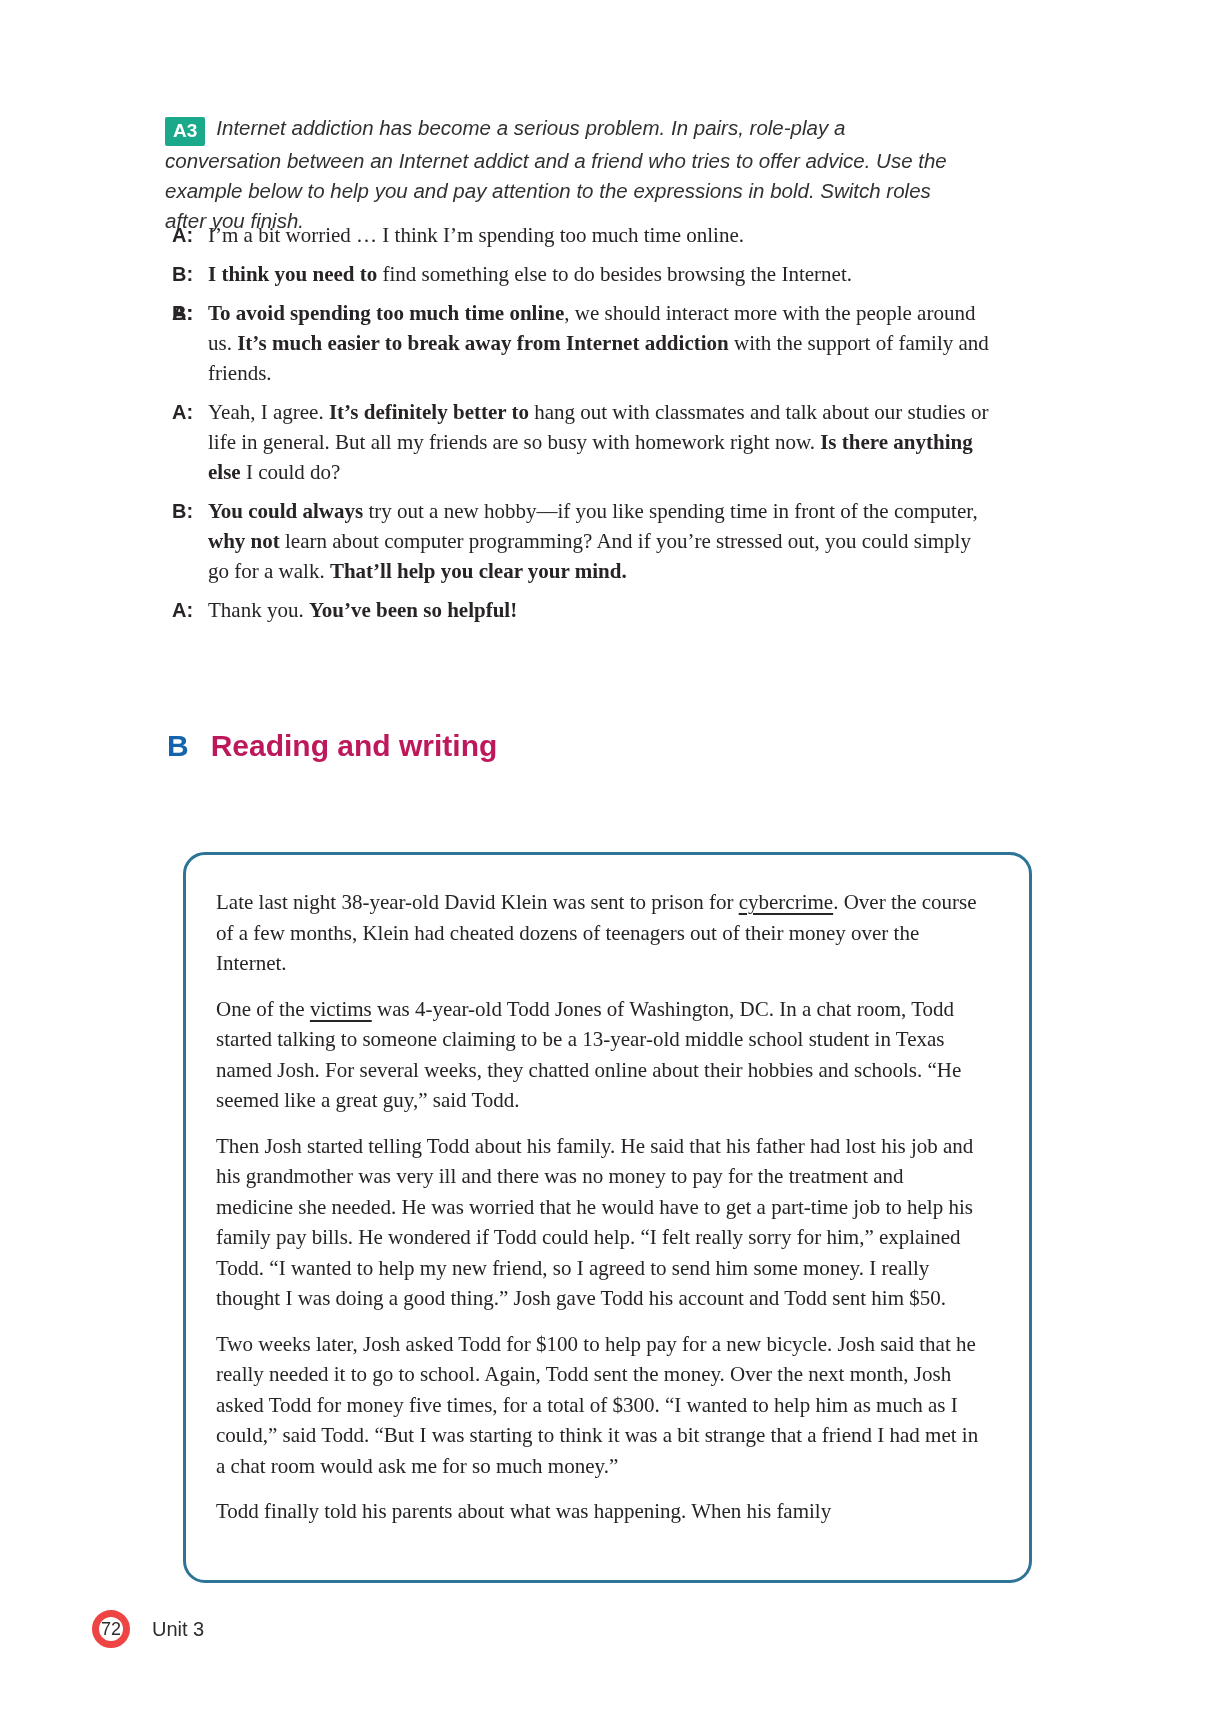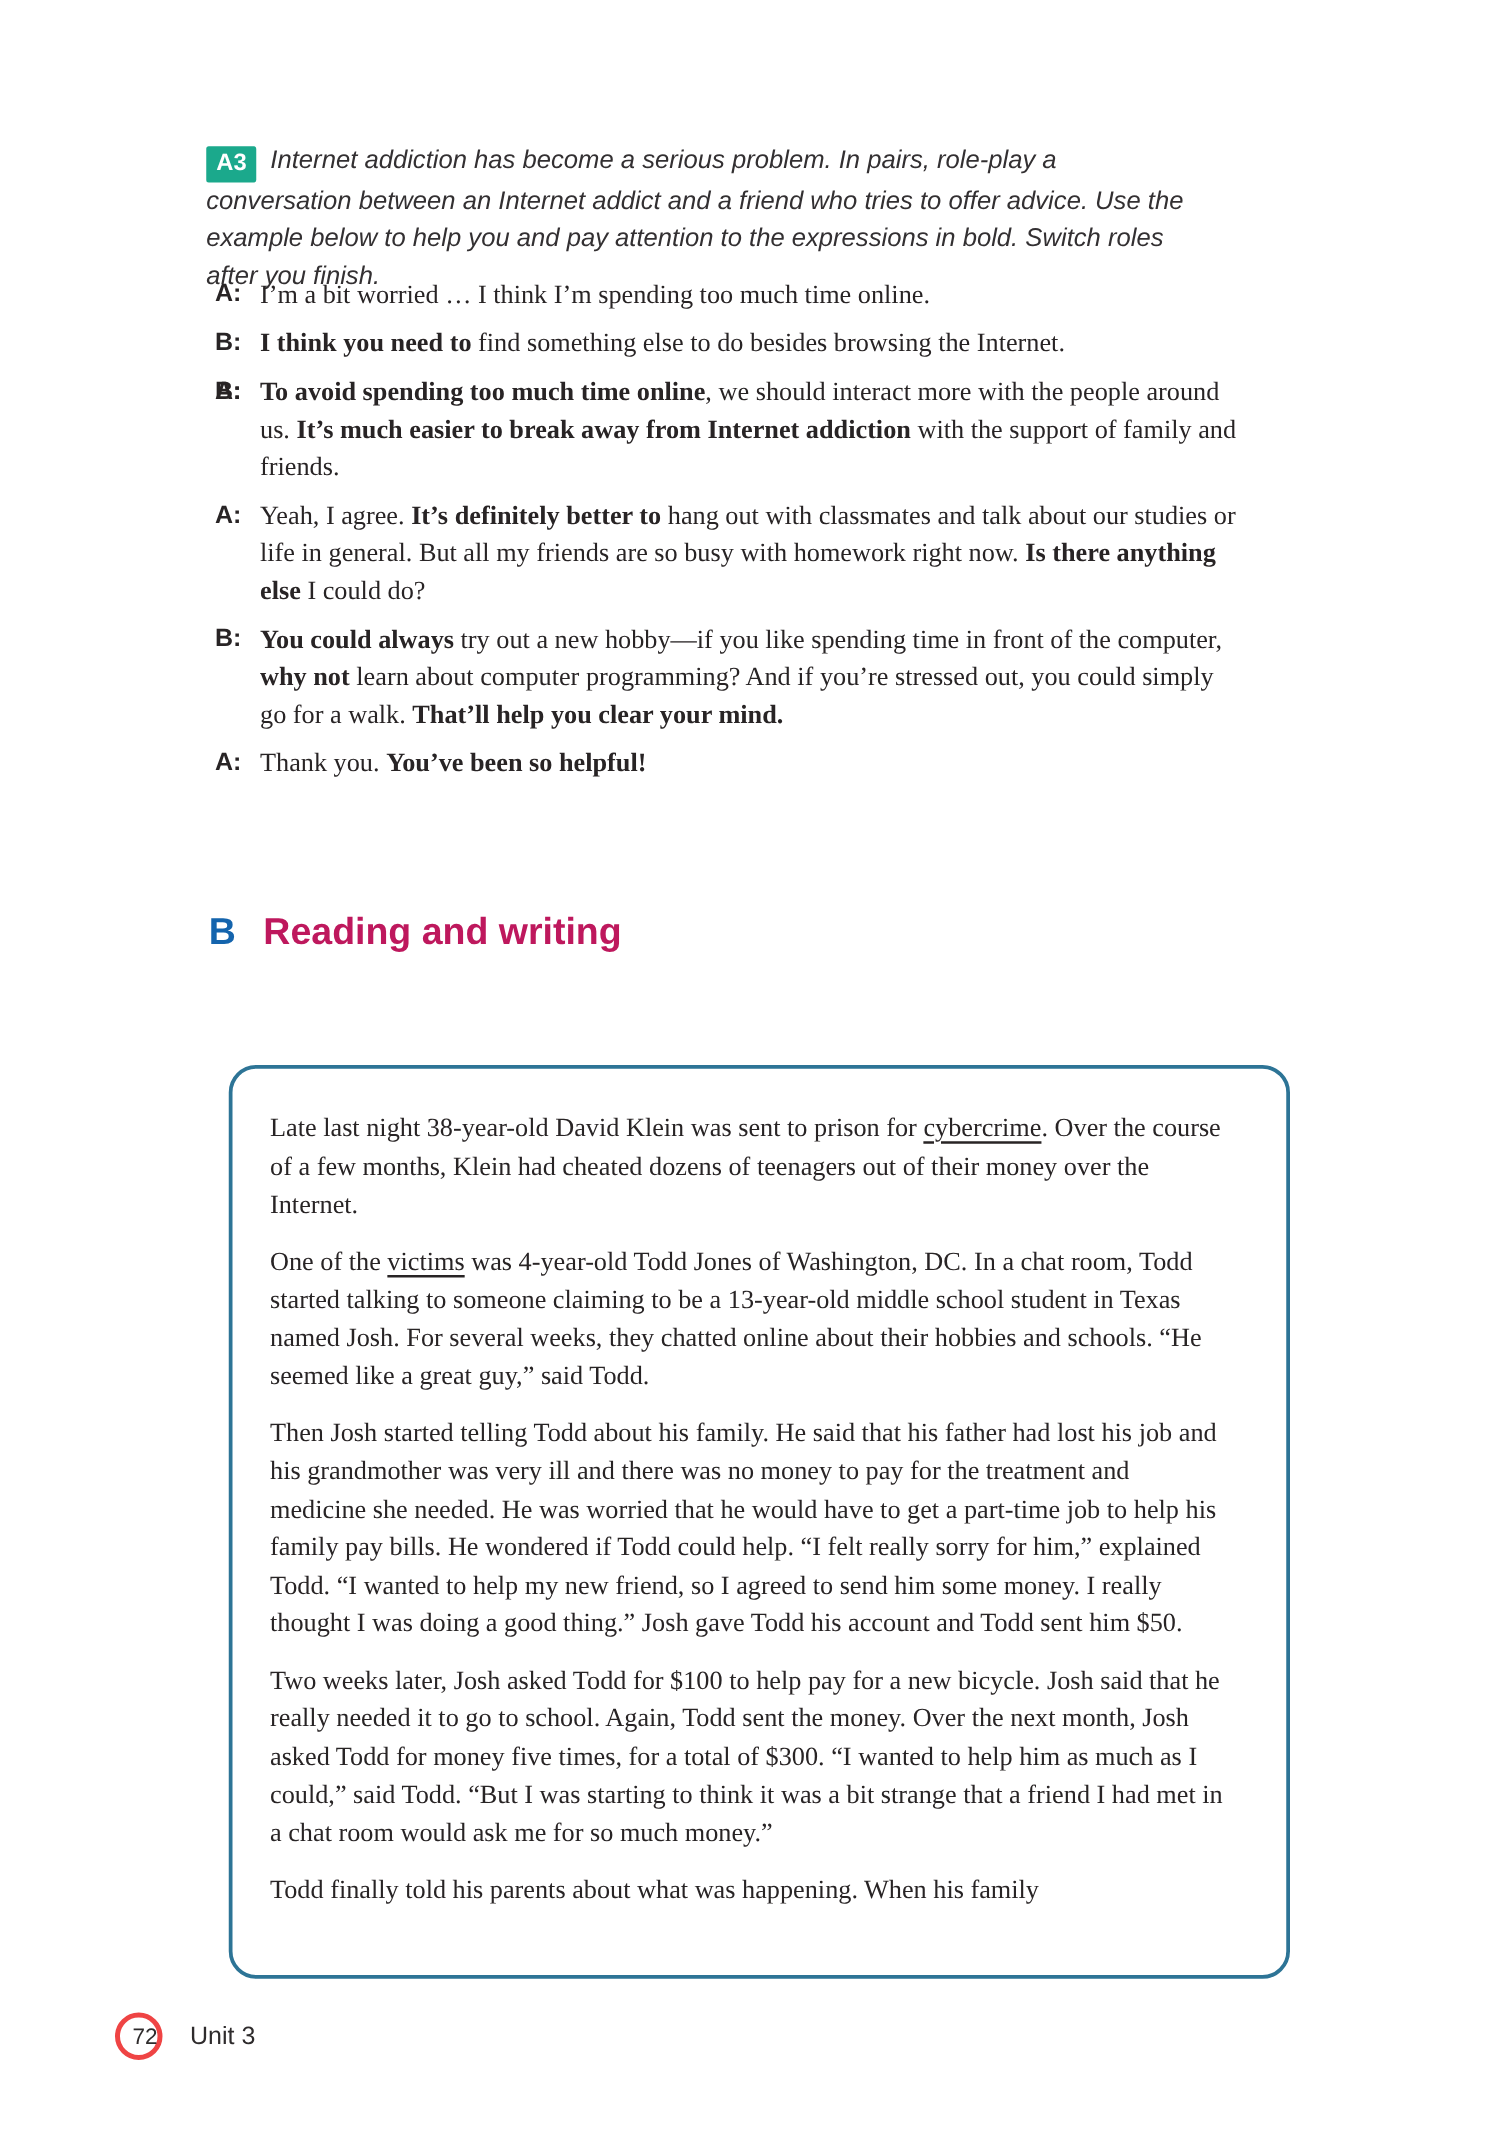--- a/index.html
+++ b/index.html
@@ -45,22 +45,22 @@
     box-sizing:border-box; border:3px solid #2d7496; border-radius:22px;
     padding:32px 44px 16px 30px; overflow:hidden; background:#ffffff;
     font-family:"Liberation Serif", serif; font-size:21px; line-height:30.5px;
     color:#282425;
   }
   .news-box p { margin:0 0 15px 0; }
   .u { text-decoration:underline; text-underline-offset:4px; }
   
   .footer { position:absolute; left:92px; top:1608px; height:42px; display:flex; align-items:center; }
   .page-circle {
-    width:38px; height:38px; border:4px solid #ef4444; border-radius:50%;
-    box-sizing:border-box; display:flex; align-items:center; justify-content:flex-end;
+    width:38px; height:38px; border:7px solid #ef4444; border-radius:50%;
+    box-sizing:border-box; display:flex; align-items:center; justify-content:center;
     font-family:"Liberation Sans", sans-serif; font-size:18px; color:#2e2b2c;
   }
   .unit-label {
     margin-left:22px; font-family:"Liberation Sans", sans-serif;
     font-size:20px; color:#2e2b2c;
   }
 </style>
 </head>
 <body>
 

